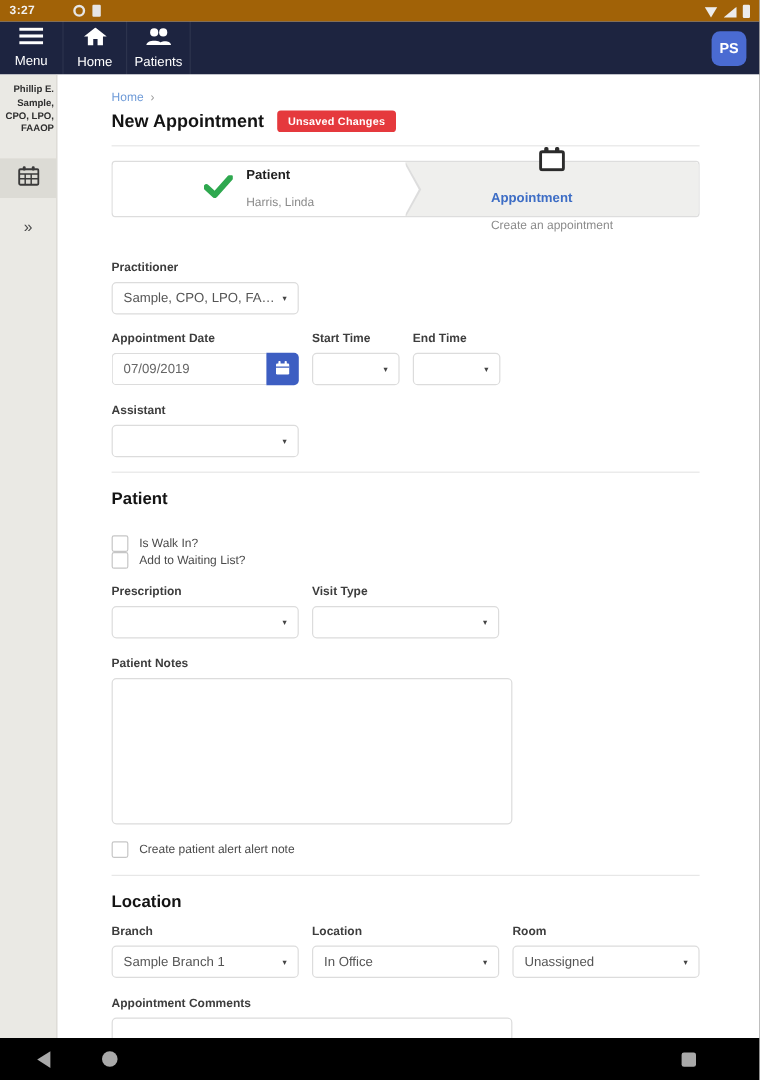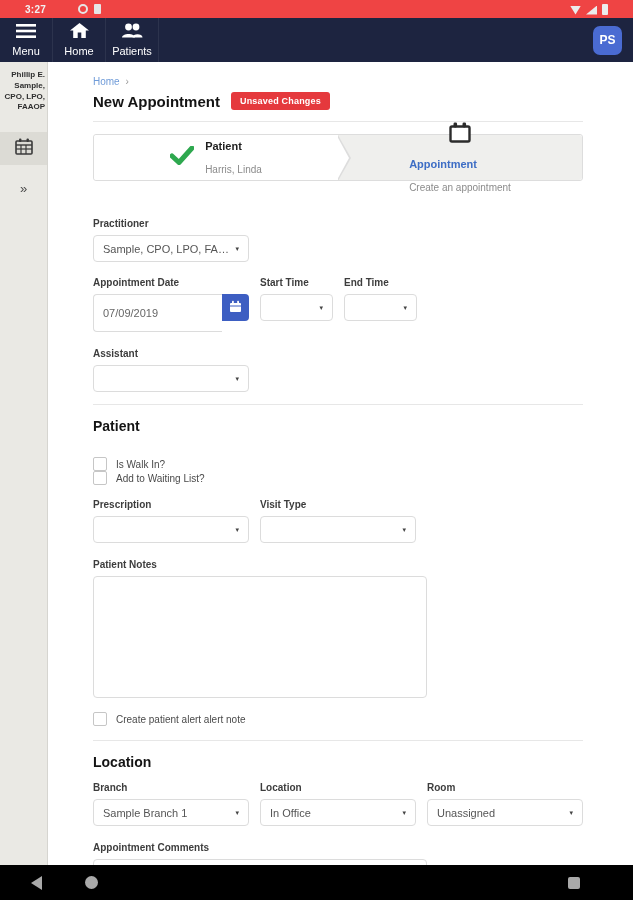--- a/index.html
+++ b/index.html
@@ -1,20 +1,20 @@
 <!DOCTYPE html>
 <html><head>
 <meta charset="utf-8">
 <style>
   * { box-sizing: border-box; margin: 0; padding: 0; }
   body { font-family: "Liberation Sans", sans-serif; background: #444; }
   .screen { position: relative; width: 633px; height: 900px; background: #fff; overflow: hidden; margin: 0 auto; }
 
   
-  .status-bar { height: 18px; background: #ef4444; display: flex; align-items: center; padding: 0 25px; color: #f2f2f2; gap: 23px; }
+  .status-bar { height: 18px; background: #a16207; display: flex; align-items: center; padding: 0 8px; color: #f2f2f2; gap: 23px; }
   .sb-time { font-size: 10px; font-weight: bold; letter-spacing: .3px; }
   .sb-left-icons { display: flex; align-items: center; gap: 6px; margin-left: 9px; }
   .sb-ring { width: 10px; height: 10px; border: 2px solid #e6e6e6; border-radius: 50%; }
   .sb-chip { width: 7px; height: 10px; background: #e6e6e6; border-radius: 1px; }
   .sb-right-icons { margin-left: auto; display: flex; align-items: flex-end; gap: 5px; }
   .sb-wifi { width: 11px; height: 9px; background: #ececec; clip-path: polygon(50% 100%, 0 0, 100% 0); }
   .sb-signal { width: 11px; height: 9px; background: #ececec; clip-path: polygon(100% 0, 100% 100%, 0 100%); }
   .sb-batt { width: 6px; height: 11px; background: #ececec; border-radius: 1px; }
 
   
@@ -61,21 +61,21 @@
   .field { margin-top: 37px; }
   .row { display: flex; gap: 11px; margin-top: 15px; }
   .col { width: 156px; }
   .col-sm { width: 73px; }
 
   .selectbox { height: 27px; border: 1px solid #dcdcdc; border-radius: 4px; background: #fff; display: flex; align-items: center; justify-content: space-between; padding: 0 9px; font-size: 11px; color: #555; cursor: pointer; }
   .sel-value { white-space: nowrap; overflow: hidden; text-overflow: ellipsis; }
   .caret { font-size: 7px; color: #444; flex-shrink: 0; margin-left: 4px; }
 
   .date-group { display: flex; width: 156px; }
-  .date-input { flex: 1; min-width: 0; height: 38px; border: 1px solid #dcdcdc; border-right: none; border-radius: 4px 0 0 4px; padding: 0 9px; font-size: 11px; color: #666; font-family: "Liberation Sans", sans-serif; outline: none; }
+  .date-input { flex: 1; min-width: 0; height: 27px; border: 1px solid #dcdcdc; border-right: none; border-radius: 4px 0 0 4px; padding: 0 9px; font-size: 11px; color: #666; font-family: "Liberation Sans", sans-serif; outline: none; }
   .date-btn { width: 27px; height: 27px; background: #3d5ec2; border: none; border-radius: 0 4px 4px 0; display: flex; align-items: center; justify-content: center; cursor: pointer; }
 
   .section-heading { font-size: 14px; font-weight: bold; color: #141414; }
   .div-mid { margin-top: 12px; }
   .heading-block { margin-top: 13px; }
 
   .checkbox-row { display: flex; margin-top: 23px; flex-direction: column; }
   .checkbox { display: flex; align-items: center; gap: 9px; font-size: 10px; color: #4a4a4a; cursor: pointer; }
   .cb-first { width: 167px; }
   .cb-box { width: 14px; height: 14px; border: 1px solid #c6c6c6; border-radius: 2px; background: #fff; flex-shrink: 0; }

